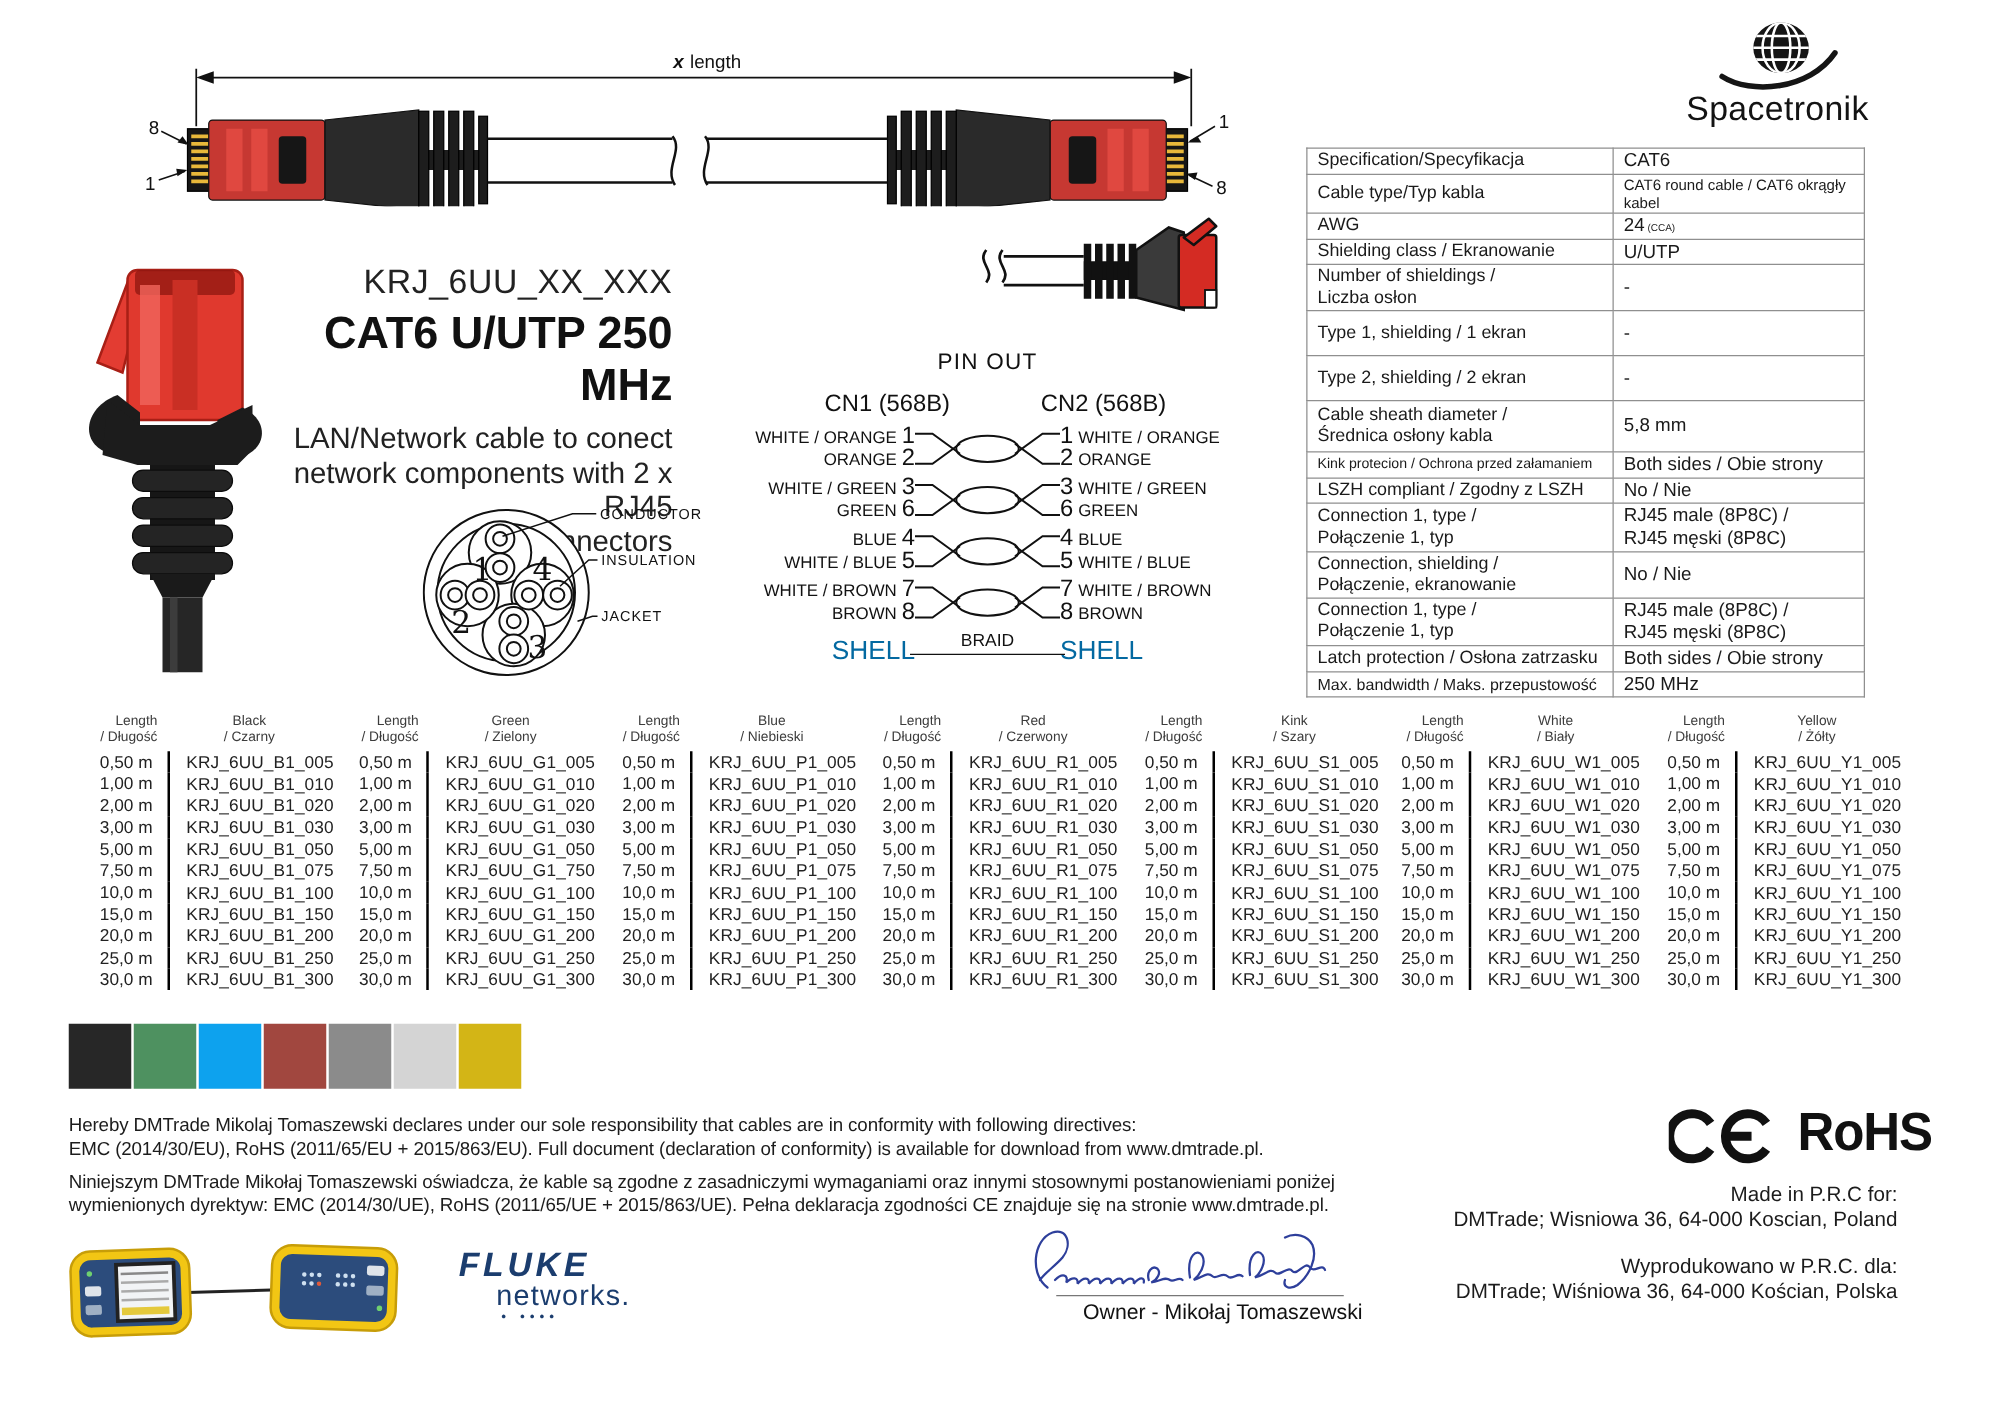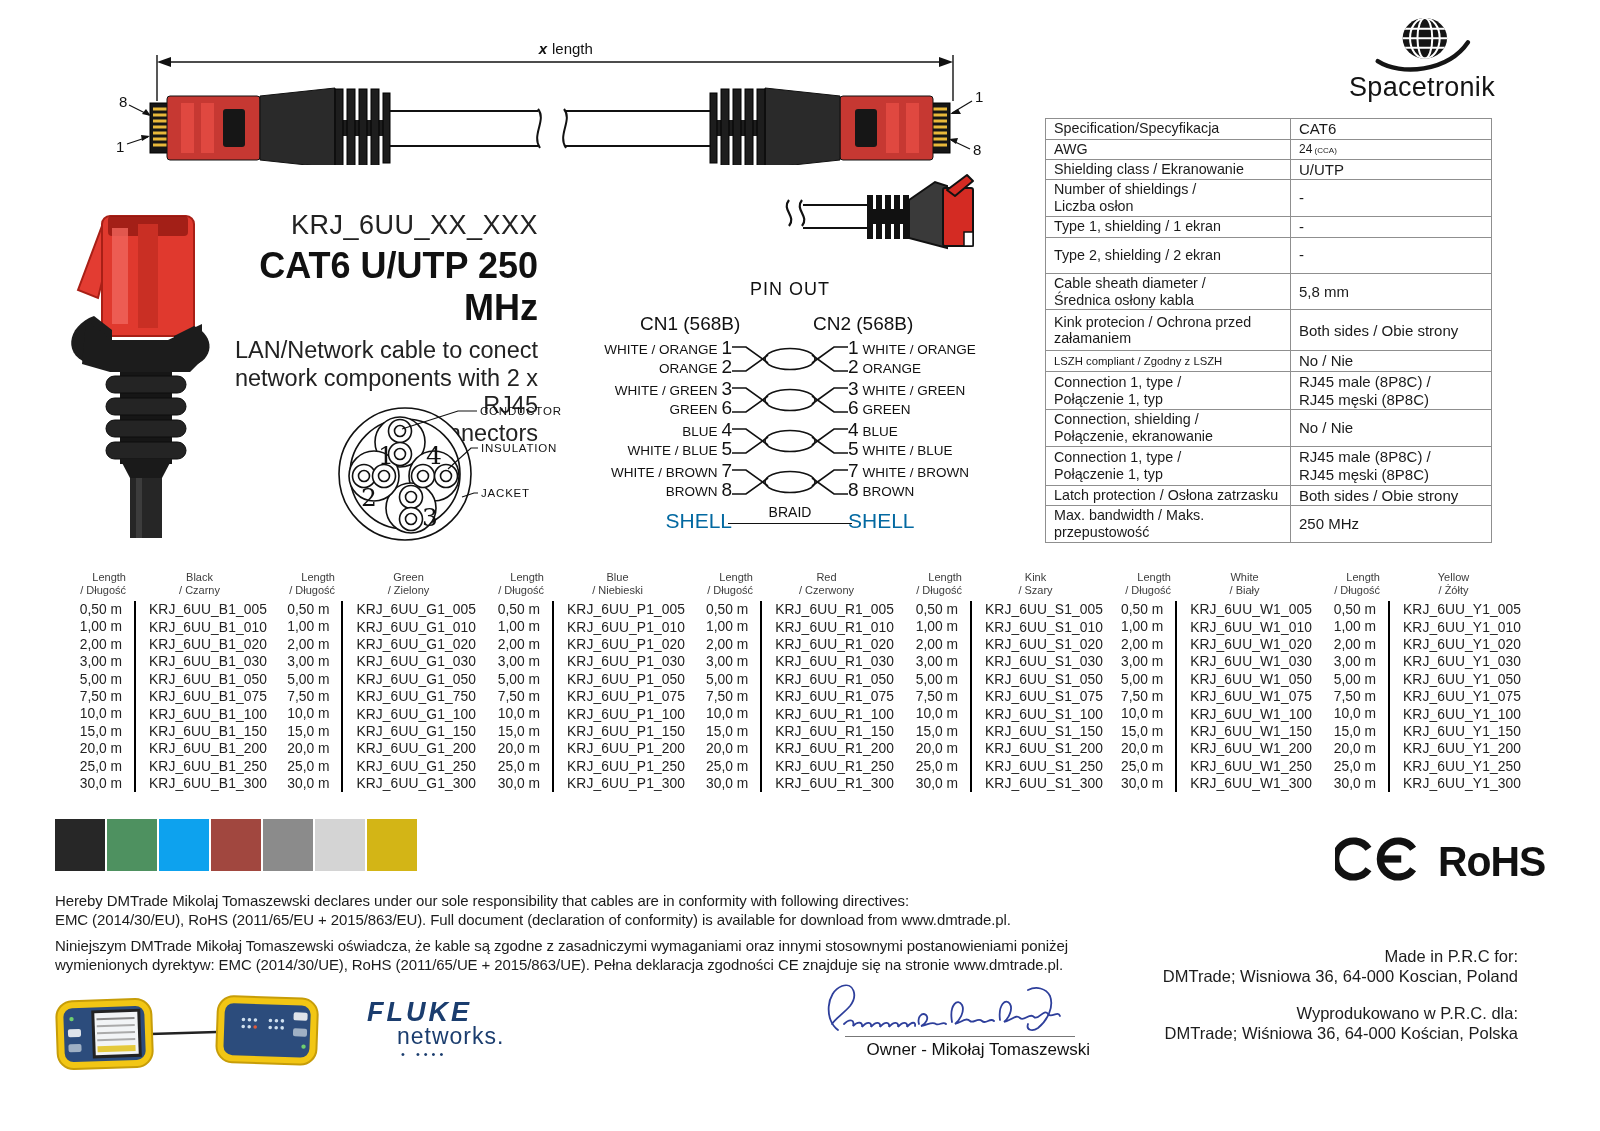--- a/index.html
+++ b/index.html
@@ -35,21 +35,21 @@
   .cat6  { font-size:36px; font-weight:700; color:#111; margin-top:4px; }
   .desc  { font-size:23.5px; color:#222; margin-top:8px; line-height:1.18; }
 
   
   .connector-photo { position:absolute; left:50px; top:198px; width:290px; height:340px; }
   .cross-section   { position:absolute; left:338px; top:398px; width:225px; height:148px; }
   .mini-connector  { position:absolute; left:775px; top:172px; width:200px; height:100px; }
 
   
   .pinout-title { position:absolute; left:700px; top:279px; width:180px; text-align:center; font-size:18px; letter-spacing:1px; color:#111; }
-  .cn { position:absolute; top:313px; width:120px; text-align:left; font-size:19px; color:#111; }
+  .cn { position:absolute; top:313px; width:120px; text-align:right; font-size:19px; color:#111; }
   .cn1 { left:640px; } .cn2 { left:813px; }
   #pairs { position:absolute; left:580px; top:338px; width:420px; }
   .pair-row { display:flex; align-items:center; height:41px; }
   .pleft  { width:152px; text-align:right; }
   .pright { width:152px; text-align:left; }
   .pleft div, .pright div { font-size:13.5px; line-height:16.5px; color:#111; }
   .pin { font-size:19px; }
   .pl1 .pin, .pl2 .pin { margin-left:4px; }
   .pr1 .pin, .pr2 .pin { margin-right:4px; }
   .twist { width:116px; height:42px; flex:0 0 116px; }
@@ -72,21 +72,21 @@
 
   
   #swatches { position:absolute; left:55px; top:819px; display:flex; gap:2px; }
   .sw { width:50px; height:52px; }
 
   
   .decl { position:absolute; left:55px; width:1060px; margin:0; font-size:15px; line-height:19px; color:#1c1c1c; letter-spacing:-.1px; }
   #decl-en { top:891px; } #decl-pl { top:936px; }
 
   
-  .ce-rohs { position:absolute; left:1335px; top:832px; display:flex; align-items:flex-end; gap:13px; }
+  .ce-rohs { position:absolute; left:1335px; top:882px; display:flex; align-items:flex-start; gap:13px; }
   .ce-mark { width:90px; height:54px; }
   .rohs { font-size:43px; font-weight:700; letter-spacing:-1px; transform:scaleX(.95); transform-origin:left; color:#111; }
 
   
   .made { position:absolute; right:82px; text-align:right; font-size:16.5px; line-height:20px; color:#1c1c1c; }
   .made-en { top:946px; } .made-pl { top:1003px; }
 
   
   .testers { position:absolute; left:55px; top:988px; width:310px; height:85px; }
   .fluke { position:absolute; left:367px; top:997px; width:160px; color:#1b3d6e; }
@@ -181,20 +181,24 @@
     <path d="M6,70 C40,92 110,86 140,42" stroke="#151515" stroke-width="6.5" fill="none" stroke-linecap="round"></path>
   </svg>
   <div class="logo-text">Spacetronik</div>
 </div>
 
 <table class="spec-table">
   <tbody id="spec-rows">
       <tr>
         <td class="sp-label">Specification/Specyfikacja</td>
         <td class="sp-value">CAT6</td>
+      </tr>
+      <tr>
+        <td class="sp-label">Cable type/Typ kabla</td>
+        <td class="sp-value">CAT6 round cable / CAT6 okrągły kabel</td>
       </tr>
       <tr>
         <td class="sp-label">AWG</td>
         <td class="sp-value">24<span class="note"> (CCA)</span></td>
       </tr>
       <tr>
         <td class="sp-label">Shielding class / Ekranowanie</td>
         <td class="sp-value">U/UTP</td>
       </tr>
       <tr>

